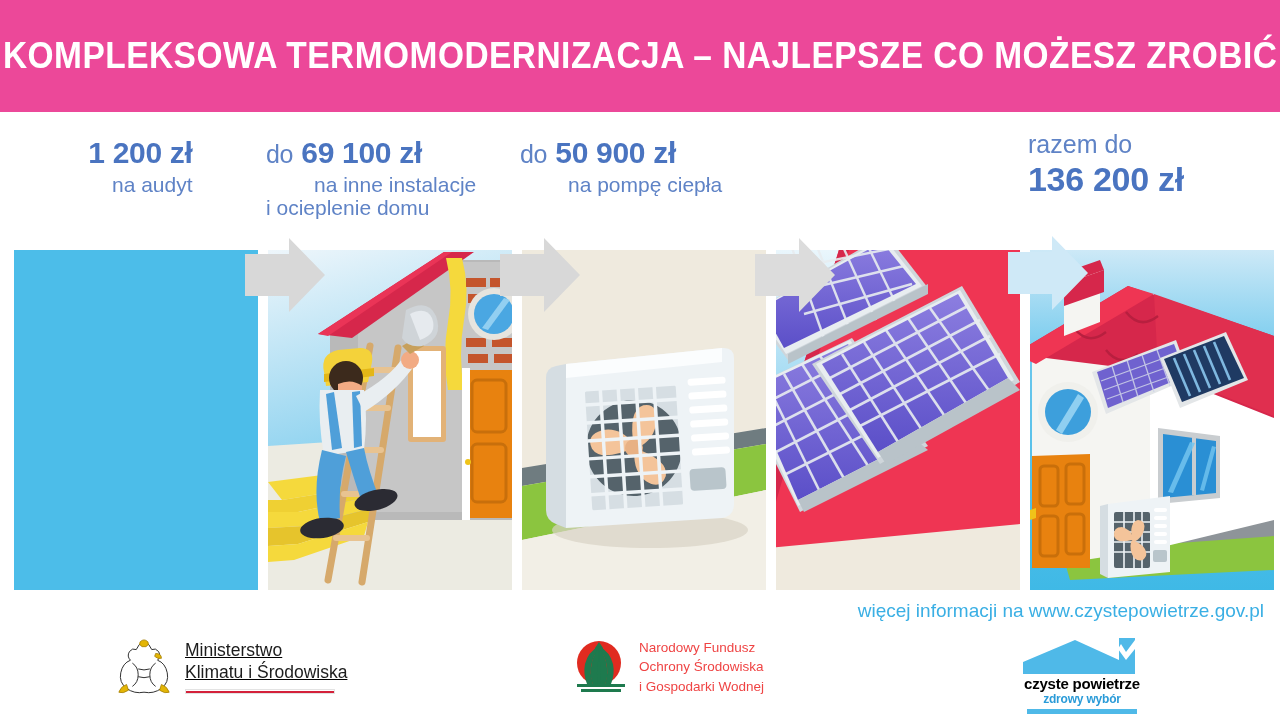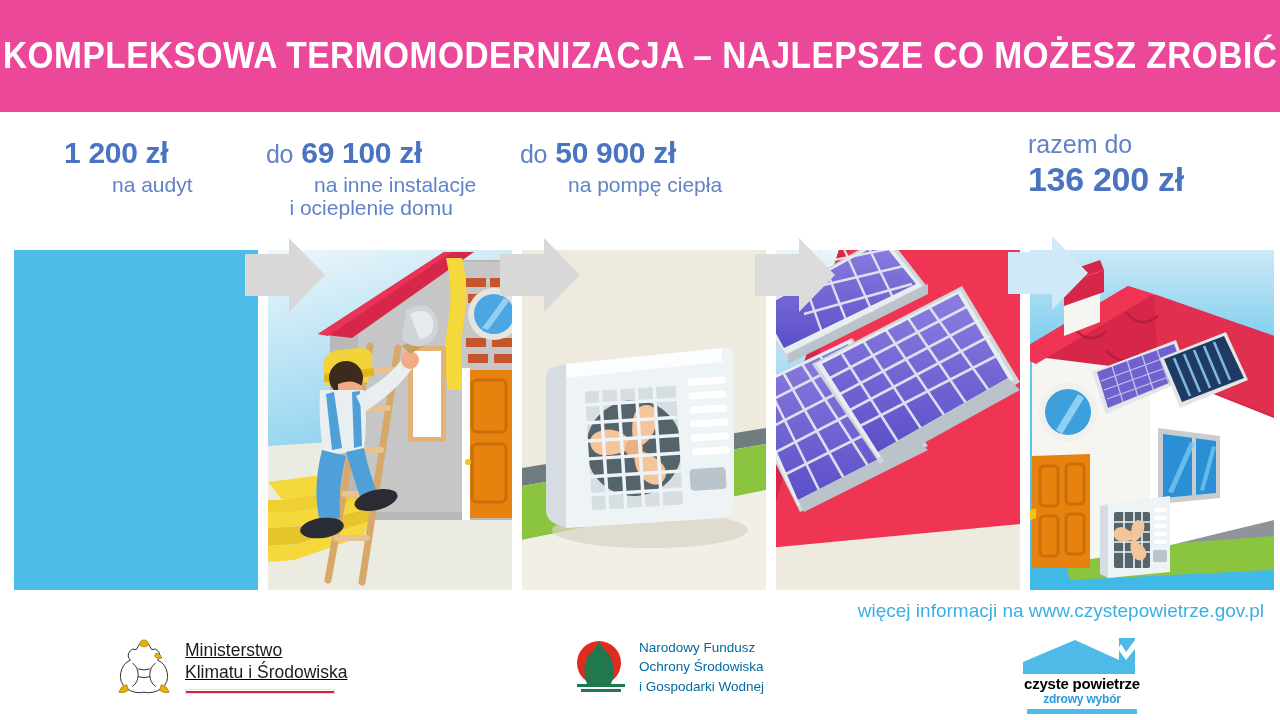--- a/index.html
+++ b/index.html
@@ -25,23 +25,23 @@
     transform:scaleX(0.93);
     white-space:nowrap;
   }
 
   
   .captions { position:absolute; left:0; top:112px; width:1280px; height:138px; }
   .cap { position:absolute; color:#4f7ec4; line-height:1.12; }
   .cap .amt { font-weight:bold; font-size:30px; color:#4a74c0; white-space:nowrap; letter-spacing:-0.3px; }
   .cap .amt .pre { font-weight:normal; font-size:25px; color:#5f83c6; }
   .cap .sub { font-size:21px; color:#5f83c6; margin-top:3px; white-space:nowrap;margin-left:48px; }
-  .cap .sub2 { font-size:21px; color:#5f83c6; white-space:nowrap;text-align:center; }
-
-  .cap.c1 { left:64px;  top:24px; }
+  .cap .sub2 { font-size:21px; color:#5f83c6; white-space:nowrap; }
+
+  .cap.c1 { left:64px;  top:24px;text-align:right; }
   .cap.c2 { left:266px; top:24px; }
   .cap.c3 { left:520px; top:24px; }
   .cap.c4 { left:775px; top:24px; }
   .cap.c5 { left:1028px; top:18px; }
   .cap.c5 .lead { font-size:25px; color:#5f83c6; }
   .cap.c5 .amt  { font-size:34px; margin-top:2px; }
 
   
   .panels { position:absolute; left:0; top:250px; width:1280px; height:340px; }
   .panel { position:absolute; top:0; width:244px; height:340px; overflow:hidden; }
@@ -70,21 +70,21 @@
 
   .logo-mk { left:113px; top:16px;text-decoration:underline; }
   .logo-mk .eagle { width:62px; height:62px; margin-right:10px; }
   .logo-mk .txt { font-size:17.5px; color:#1c1c1c; line-height:1.22; }
   .logo-mk .bar { margin-top:6px; width:150px; height:5px;
      background:linear-gradient(180deg,#ffffff 0 50%,#d4213a 50% 100%);
      border:1px solid #e3e3e3; }
 
   .logo-nf { left:572px; top:18px; }
   .logo-nf .mark { width:58px; height:58px; margin-right:9px; position:relative; }
-  .logo-nf .txt { font-size:13.5px; color:#0369a1; line-height:1.42; }
+  .logo-nf .txt { font-size:13.5px; color:#ef4444; line-height:1.42; }
 
   .logo-cp { left:1012px; top:18px; width:140px; }
   .logo-cp .roof { width:118px; height:36px; margin:0 auto; display:block; }
   .logo-cp .l1 { font-size:15px; font-weight:bold; color:#000000; letter-spacing:-0.2px; text-align:center; margin-top:1px;}
   .logo-cp .l2 { font-size:12px; font-weight:bold; color:#2a9bd8; letter-spacing:-0.2px; text-align:center; }
   .logo-cp .ul  { width:110px; height:5px; background:#4fb9e8; margin:3px auto 0; }
 </style>
 </head>
 <body>
 

